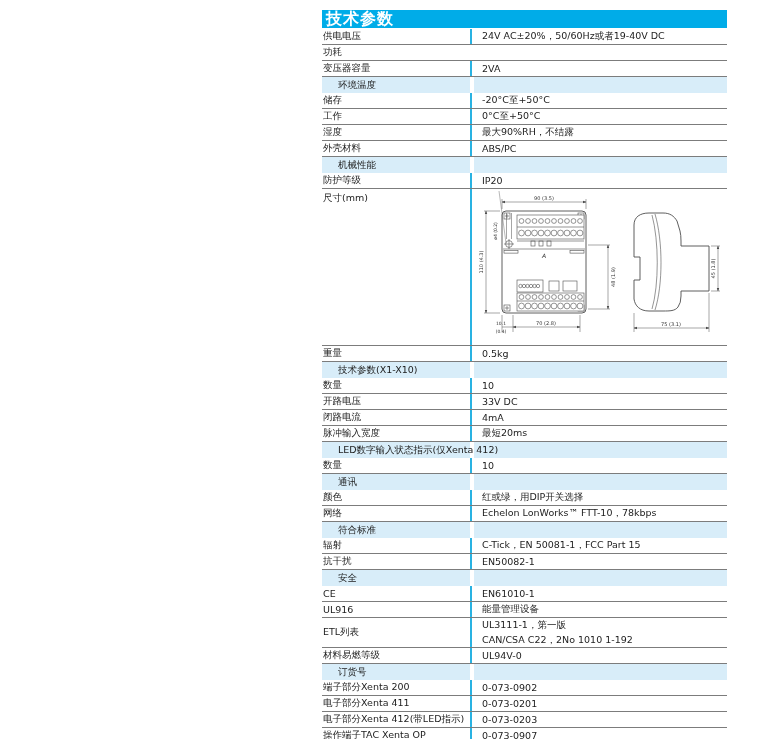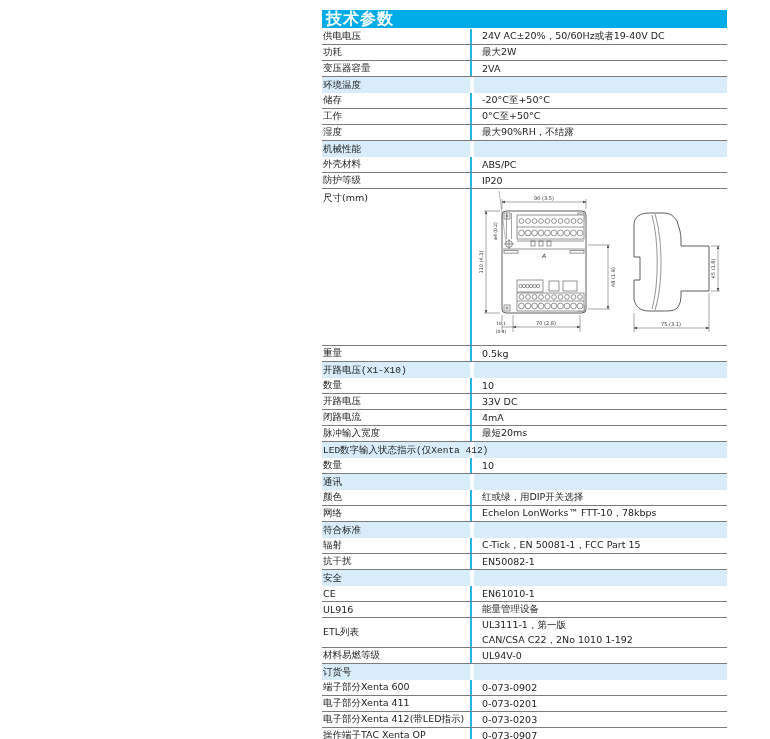--- a/index.html
+++ b/index.html
@@ -22,63 +22,62 @@
   .row.data2{height:30px;}
   .row.drawing{height:157px;align-items:flex-start;justify-content:space-between;}
   .cell-l{width:148px;flex:none;padding-left:1px;white-space:nowrap;}
   .cell-r{flex:1;align-self:stretch;border-left:2px solid var(--divider);
     padding-left:10px;display:flex;align-items:center;white-space:nowrap;}
   .row.data2 .cell-r{flex-direction:column;align-items:flex-start;justify-content:center;line-height:14.5px;}
   .row.drawing .cell-l{padding-top:3px;}
   .row.drawing .cell-r{display:block;padding-left:1px;}
   .row.section{background:var(--section-bg);}
   .row.section::after{content:'';position:absolute;left:148px;top:0;bottom:0;width:4px;background:#fff;}
-  .sec-label{position:relative;z-index:1;padding-left:1px;white-space:nowrap;font-family:Liberation Mono, monospace;}
+  .sec-label{position:relative;z-index:1;padding-left:16px;white-space:nowrap;}
   svg{display:block;margin-top:2px;}
   svg text{font-family:"DejaVu Sans","Liberation Sans",sans-serif;fill:#333;}
 </style>
 </head>
 <body>
 
 <div class="sheet">
   <div class="title-bar">技术参数</div>
   <div>
       <div class="row data">
         <div class="cell-l">供电电压</div>
         <div class="cell-r">24V AC±20%，50/60Hz或者19-40V DC</div>
       </div>
       <div class="row data">
         <div class="cell-l">功耗</div>
-        <div class="cell-r">最大2W</div>
       </div>
       <div class="row data">
         <div class="cell-l">变压器容量</div>
         <div class="cell-r">2VA</div>
       </div>
       <div class="row section">
         <span class="sec-label">环境温度</span>
       </div>
       <div class="row data">
         <div class="cell-l">储存</div>
         <div class="cell-r">-20°C至+50°C</div>
       </div>
       <div class="row data">
         <div class="cell-l">工作</div>
         <div class="cell-r">0°C至+50°C</div>
       </div>
       <div class="row data">
         <div class="cell-l">湿度</div>
         <div class="cell-r">最大90%RH，不结露</div>
       </div>
-      <div class="row section">
-        <span class="sec-label">机械性能</span>
-      </div>
       <div class="row data">
         <div class="cell-l">外壳材料</div>
         <div class="cell-r">ABS/PC</div>
+      </div>
+      <div class="row section">
+        <span class="sec-label">机械性能</span>
       </div>
       <div class="row data">
         <div class="cell-l">防护等级</div>
         <div class="cell-r">IP20</div>
       </div>
       <div class="row drawing">
         <div class="cell-l">尺寸(mm)</div>
         <div class="cell-r">
   <svg width="250" height="152" viewBox="0 0 250 152">
     <defs>
@@ -223,21 +222,21 @@
     <text x="198" y="134.5" font-size="5" text-anchor="middle">75 (3.1)</text>
     <text font-size="5" text-anchor="middle" transform="translate(241.5,77.5) rotate(-90)">45 (1.8)</text>
   </svg>
 </div>
       </div>
       <div class="row data">
         <div class="cell-l">重量</div>
         <div class="cell-r">0.5kg</div>
       </div>
       <div class="row section">
-        <span class="sec-label">开路电压(X1-X10)</span>
+        <span class="sec-label">技术参数(X1-X10)</span>
       </div>
       <div class="row data">
         <div class="cell-l">数量</div>
         <div class="cell-r">10</div>
       </div>
       <div class="row data">
         <div class="cell-l">开路电压</div>
         <div class="cell-r">33V DC</div>
       </div>
       <div class="row data">
@@ -296,21 +295,21 @@
         </div>
       </div>
       <div class="row data">
         <div class="cell-l">材料易燃等级</div>
         <div class="cell-r">UL94V-0</div>
       </div>
       <div class="row section">
         <span class="sec-label">订货号</span>
       </div>
       <div class="row data">
-        <div class="cell-l">端子部分Xenta 600</div>
+        <div class="cell-l">端子部分Xenta 200</div>
         <div class="cell-r">0-073-0902</div>
       </div>
       <div class="row data">
         <div class="cell-l">电子部分Xenta 411</div>
         <div class="cell-r">0-073-0201</div>
       </div>
       <div class="row data">
         <div class="cell-l">电子部分Xenta 412(带LED指示)</div>
         <div class="cell-r">0-073-0203</div>
       </div>

